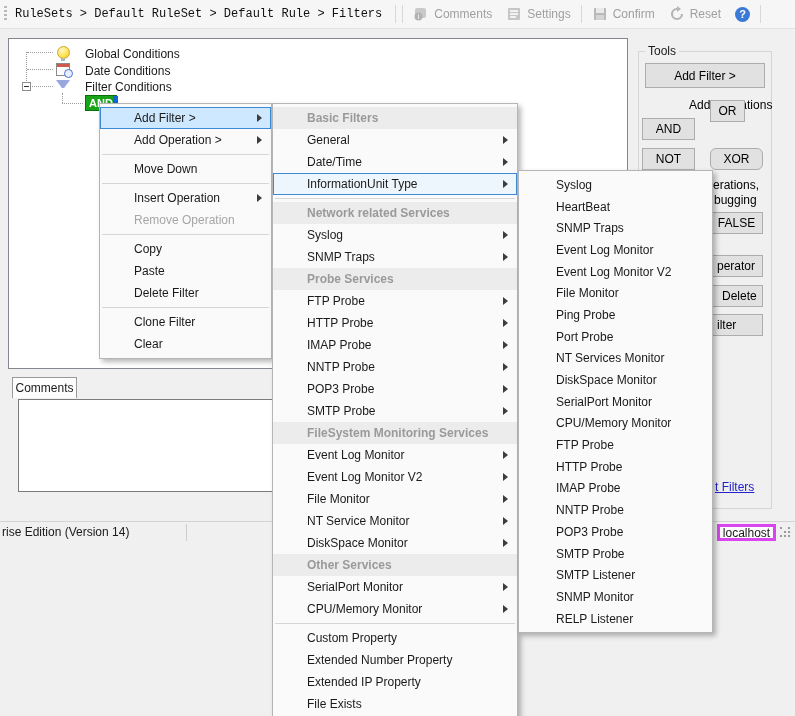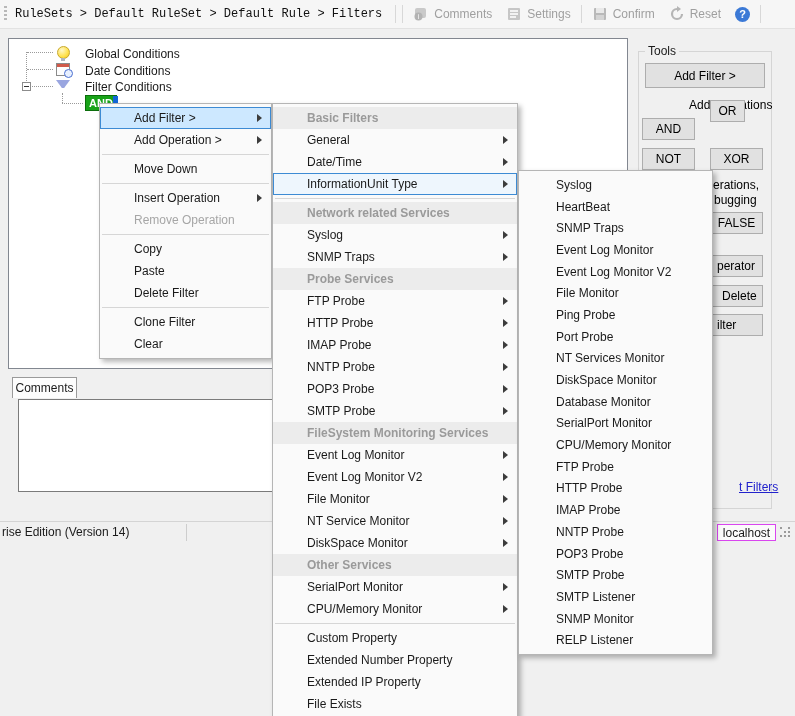--- a/index.html
+++ b/index.html
@@ -32,32 +32,32 @@
   .caret-bar{position:absolute;width:5px;height:13px;background:var(--caret-blue,#1266d8);}
 
   
   .tab{position:absolute;left:12px;top:377px;width:65px;height:21px;background:#fdfdfd;border:1px solid #9a9a9a;border-bottom:none;box-sizing:border-box;display:flex;align-items:center;justify-content:center;}
   .comments-box{position:absolute;left:18px;top:399px;width:604px;height:93px;background:#fff;border:1px solid #7b7b7b;box-sizing:border-box;}
 
   
   .statusbar{position:absolute;left:0;top:521px;width:795px;height:22px;background:#f0f0f0;border-top:1px solid #d4d4d4;box-sizing:border-box;}
   .sb-left{position:absolute;left:2px;top:3px;white-space:nowrap;}
   .sb-div{position:absolute;top:2px;width:1px;height:17px;background:#cdcdcd;}
-  .host-box{position:absolute;left:717px;top:2px;width:59px;height:17px;background:#fbfbfb;border:1px solid #d946ef;box-sizing:border-box;display:flex;align-items:center;justify-content:center;}
+  .host-box{position:absolute;left:717px;top:2px;width:59px;height:17px;background:#fbfbfb;border:3px solid #d946ef;box-sizing:border-box;display:flex;align-items:center;justify-content:center;}
   .grip{position:absolute;left:780px;top:5px;width:12px;height:12px;}
   .grip::after{content:"";position:absolute;width:2px;height:2px;background:#9a9a9a;left:0;top:0;
     box-shadow:8px 0 #9a9a9a, 4px 4px #9a9a9a, 8px 4px #9a9a9a, 0 8px #9a9a9a, 4px 8px #9a9a9a, 8px 8px #9a9a9a;}
 
   
   .groupbox{position:absolute;left:638px;top:51px;width:134px;height:458px;border:1px solid #d5d5d5;box-sizing:border-box;}
   .groupbox-title{position:absolute;left:645px;top:44px;background:#f0f0f0;padding:0 3px;}
   .wbtn{position:absolute;background:#e1e1e1;border:1px solid #adadad;box-sizing:border-box;display:flex;align-items:center;justify-content:center;font-size:12px;color:#000;font-family:"Liberation Sans",sans-serif;}
   .tools-label{position:absolute;white-space:nowrap;color:#000;}
   .frag{position:absolute;top:3px;white-space:nowrap;}
-  .tools-link{position:absolute;color:var(--link,#2222cc);text-decoration:underline;white-space:nowrap;padding-left:24px;}
+  .tools-link{position:absolute;color:var(--link,#2222cc);text-decoration:underline;white-space:nowrap;}
 
   
   .menu{position:absolute;background:#fafafa;border:1px solid #b5b5b5;box-shadow:3px 3px 5px rgba(0,0,0,0.28);box-sizing:border-box;padding:3px 0;}
   .mi{position:relative;height:22px;display:flex;align-items:center;padding:0 10px 0 34px;white-space:nowrap;box-sizing:border-box;}
   .menu3 .mi{height:21.7px;padding-left:37px;}
   .mi.hdr{font-weight:bold;color:var(--header-text,#9a9a9a);background:#ececec;}
   .mi.dis{color:#a6a6a6;}
   .mi.sel{background:var(--menu-highlight,#cde8ff);box-shadow:inset 0 0 0 1px var(--menu-highlight-border,#3d8bd4);}
   .mi.hot{background:#eef6fd;box-shadow:inset 0 0 0 1px var(--menu-highlight-border,#3d8bd4);}
   .msep{height:1px;background:#d6d6d6;margin:3px 2px;}
@@ -143,21 +143,21 @@
     </div>
   <div class="comments-box"></div>
 
   <div class="groupbox"></div>
   <span class="groupbox-title">Tools</span>
   <div class="wbtn" style="left:645px;top:63px;width:120px;height:25px;">Add Filter &gt;</div>
   <span class="tools-label" style="left:689px;top:98px;">Add Operations</span>
   <div class="wbtn" style="left:642px;top:118px;width:53px;height:22px;">AND</div>
   <div class="wbtn" style="left:710px;top:100px;width:35px;height:22px;">OR</div>
   <div class="wbtn" style="left:642px;top:148px;width:53px;height:22px;">NOT</div>
-  <div class="wbtn" style="left:710px;top:148px;width:53px;height:22px;">XOR</div>
+  <div class="wbtn" style="left:710px;top:148px;width:53px;height:22px;border-radius:6px;">XOR</div>
   <span class="tools-label" style="left:713px;top:178px;">erations,</span>
   <span class="tools-label" style="left:714px;top:193px;">bugging</span>
   <div class="wbtn" style="left:710px;top:212px;width:53px;height:22px;">FALSE</div>
   <div class="wbtn" style="left:642px;top:255px;width:121px;height:22px;">
     <span class="frag" style="left:74px;">perator</span>
   </div>
   <div class="wbtn" style="left:642px;top:285px;width:121px;height:22px;">
     <span class="frag" style="left:79px;">Delete</span>
   </div>
   <div class="wbtn" style="left:642px;top:314px;width:121px;height:22px;">
@@ -342,23 +342,20 @@
       <div class="mi">
         <span>Port Probe</span>
       </div>
       <div class="mi">
         <span>NT Services Monitor</span>
       </div>
       <div class="mi">
         <span>DiskSpace Monitor</span>
       </div>
       <div class="mi">
-        <span>Database Monitor</span>
-      </div>
-      <div class="mi">
         <span>SerialPort Monitor</span>
       </div>
       <div class="mi">
         <span>CPU/Memory Monitor</span>
       </div>
       <div class="mi">
         <span>FTP Probe</span>
       </div>
       <div class="mi">
         <span>HTTP Probe</span>

